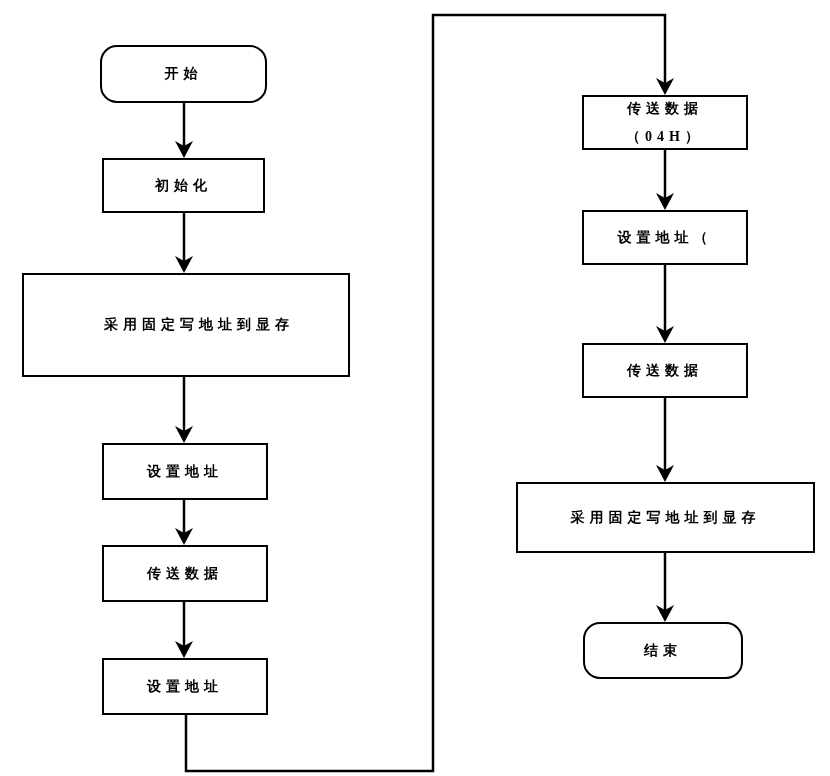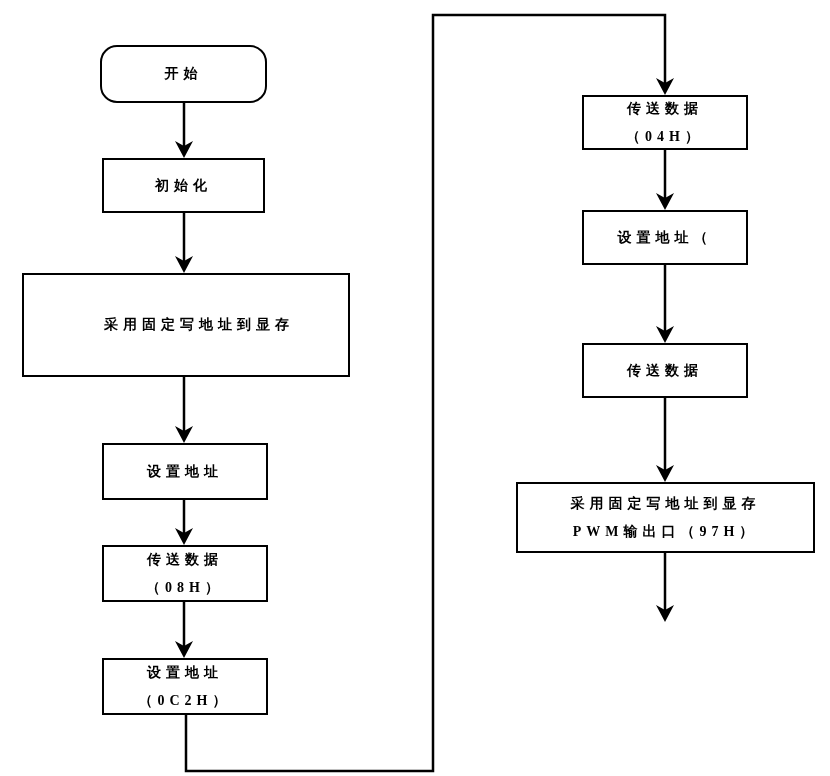--- a/index.html
+++ b/index.html
@@ -95,40 +95,40 @@
   <div class="node" style="left:22px; top:273px; width:328px; height:104px;padding-left:26px;">
     <span class="l">采用固定写地址到显存</span>
   </div>
 
   <div class="node" style="left:102px; top:443px; width:166px; height:57px;">
     <span class="l">设置地址</span>
   </div>
 
   <div class="node" style="left:102px; top:545px; width:166px; height:57px;">
     <span class="l">传送数据</span>
-    <span class="l">（08H）</span>
   </div>
 
   <div class="node" style="left:102px; top:658px; width:166px; height:57px;">
     <span class="l">设置地址</span>
-    <span class="l">（0C2H）</span>
   </div>
 
   <div class="node" style="left:582px; top:95px; width:166px; height:55px;">
     <span class="l">传送数据</span>
     <span class="l">（04H）</span>
   </div>
 
   <div class="node" style="left:582px; top:210px; width:166px; height:55px;font-family:Liberation Mono, monospace;">
     <span class="l">设置地址（</span>
   </div>
 
   <div class="node" style="left:582px; top:343px; width:166px; height:55px;">
     <span class="l">传送数据</span>
   </div>
 
   <div class="node" style="left:516px; top:482px; width:299px; height:71px;">
     <span class="l">采用固定写地址到显存</span>
-    <span class="l">PWM输出口（97H）</span>
   </div>
 
+  <div class="node terminator" style="left:583px; top:622px; width:160px; height:57px;">
+    <span class="l">结束</span>
+  </div>
 
 </div>
 
 </body></html>

